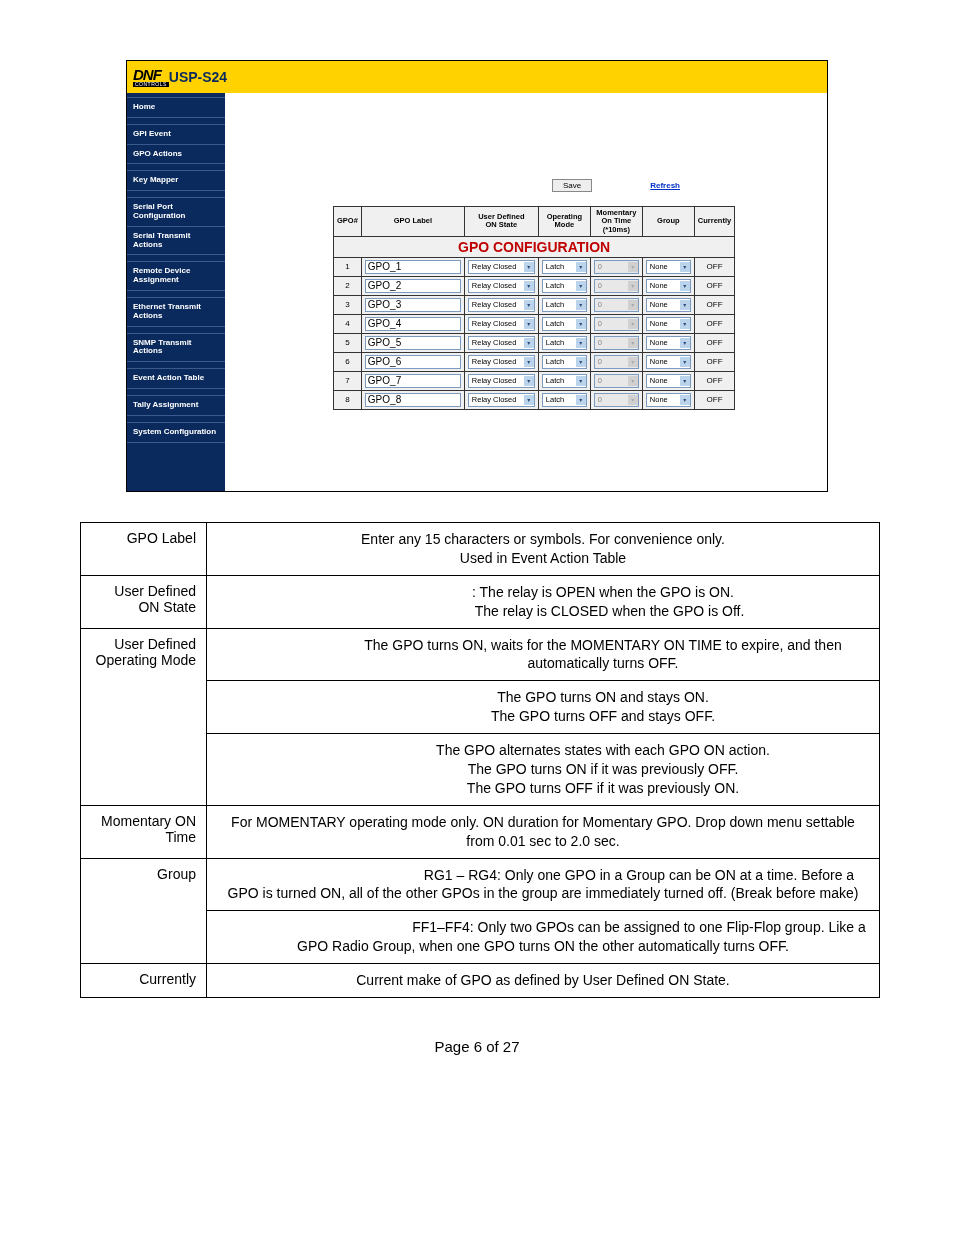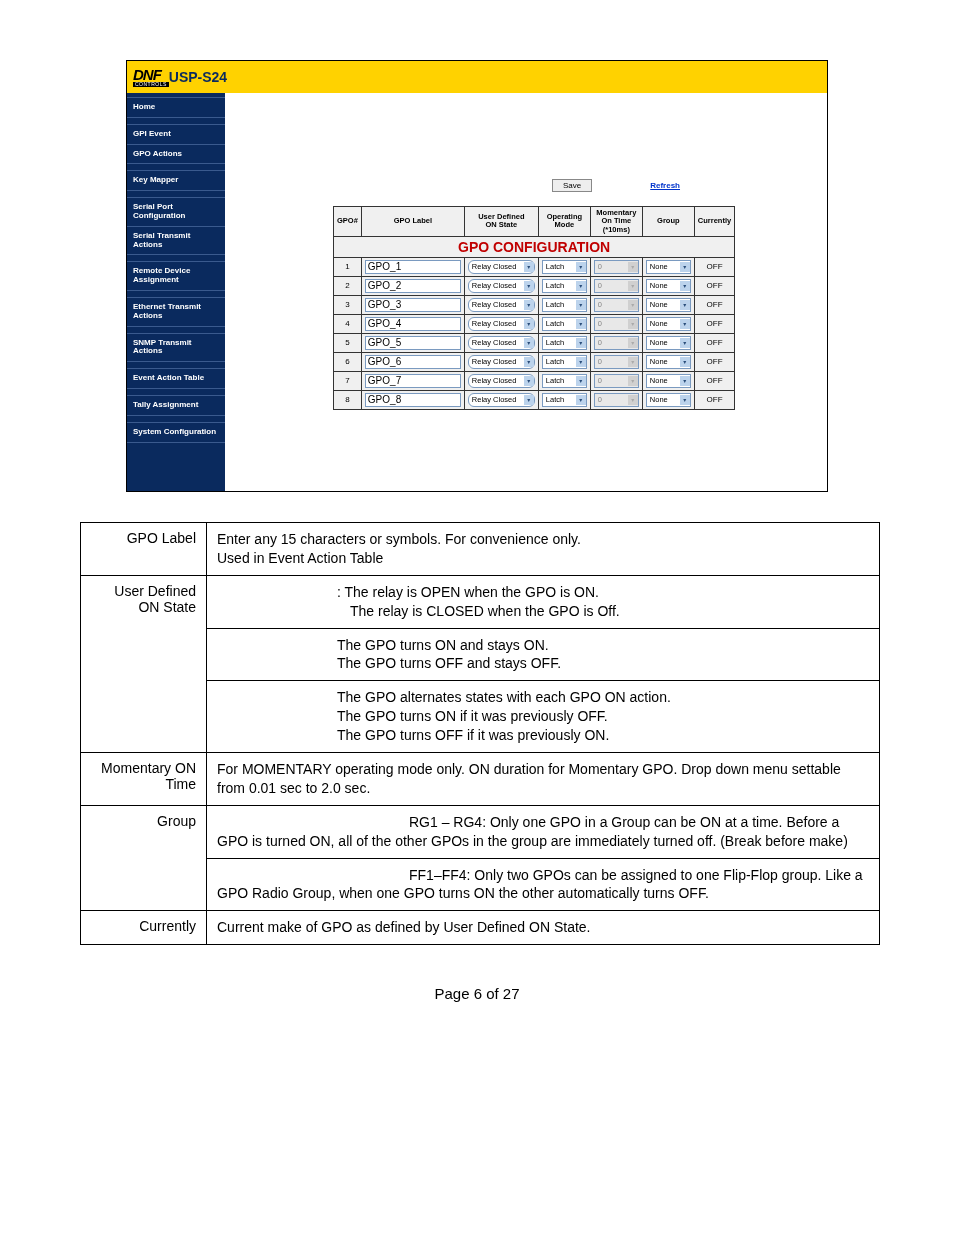--- a/index.html
+++ b/index.html
@@ -141,21 +141,21 @@
   }
   .mini-select {
     display: inline-flex;
     align-items: center;
     border: 1px solid #7a9ac0;
     background: #fff;
     height: 12px;
     font-size: 7.5px;
     padding: 0 0 0 3px;
   }
-  .mini-select.w70 { width: 62px; border-radius: 6px; }
+  .mini-select.w70 { width: 62px; }
   .mini-select.w45 { width: 40px; }
   .mini-select .arrow {
     width: 10px;
     height: 10px;
     background: #bcd3ec;
     margin-left: auto;
     text-align: center;
     line-height: 10px;
     color: #2a4d7a;
     font-size: 6px;
@@ -167,20 +167,21 @@
   .desc-table {
     border-collapse: collapse;
     width: 800px;
     margin: 10px auto 40px auto;
     font-size: 14px;
   }
   .desc-table td, .desc-table th {
     border: 1px solid #000;
     padding: 7px 10px;
     vertical-align: top;
+    text-align: center;
   }
   .desc-table .label-cell {
     width: 105px;
     text-align: right;
     font-weight: 400;
   }
   .desc-table .label-cell.no-bottom { border-bottom: none; }
   .desc-table .label-cell.no-top { border-top: none; }
   .desc-table .body-cell p { margin: 0; line-height: 1.35; }
   .desc-table .body-cell p + p { margin-top: 0; }
@@ -328,20 +329,26 @@
     </td>
   </tr>
   <tr>
     <td class="label-cell no-bottom">User Defined ON State</td>
     <td class="body-cell indent">
       <p>:  The relay is OPEN when the GPO is ON.</p>
       <p style="padding-left:13px">The relay is CLOSED when the GPO is Off.</p>
     </td>
   </tr>
   <tr>
+    <td class="label-cell no-bottom">User Defined Operating Mode</td>
+    <td class="body-cell indent">
+      <p>The GPO turns ON, waits for the MOMENTARY ON TIME to expire, and then automatically turns OFF.</p>
+    </td>
+  </tr>
+  <tr>
     <td class="label-cell no-top no-bottom" style="border-top:none;border-bottom:none"></td>
     <td class="body-cell indent">
       <p>The GPO turns ON and stays ON.</p>
       <p>The GPO turns OFF and stays OFF.</p>
     </td>
   </tr>
   <tr>
     <td class="label-cell no-top"></td>
     <td class="body-cell indent">
       <p>The GPO alternates states with each GPO ON action.</p>

